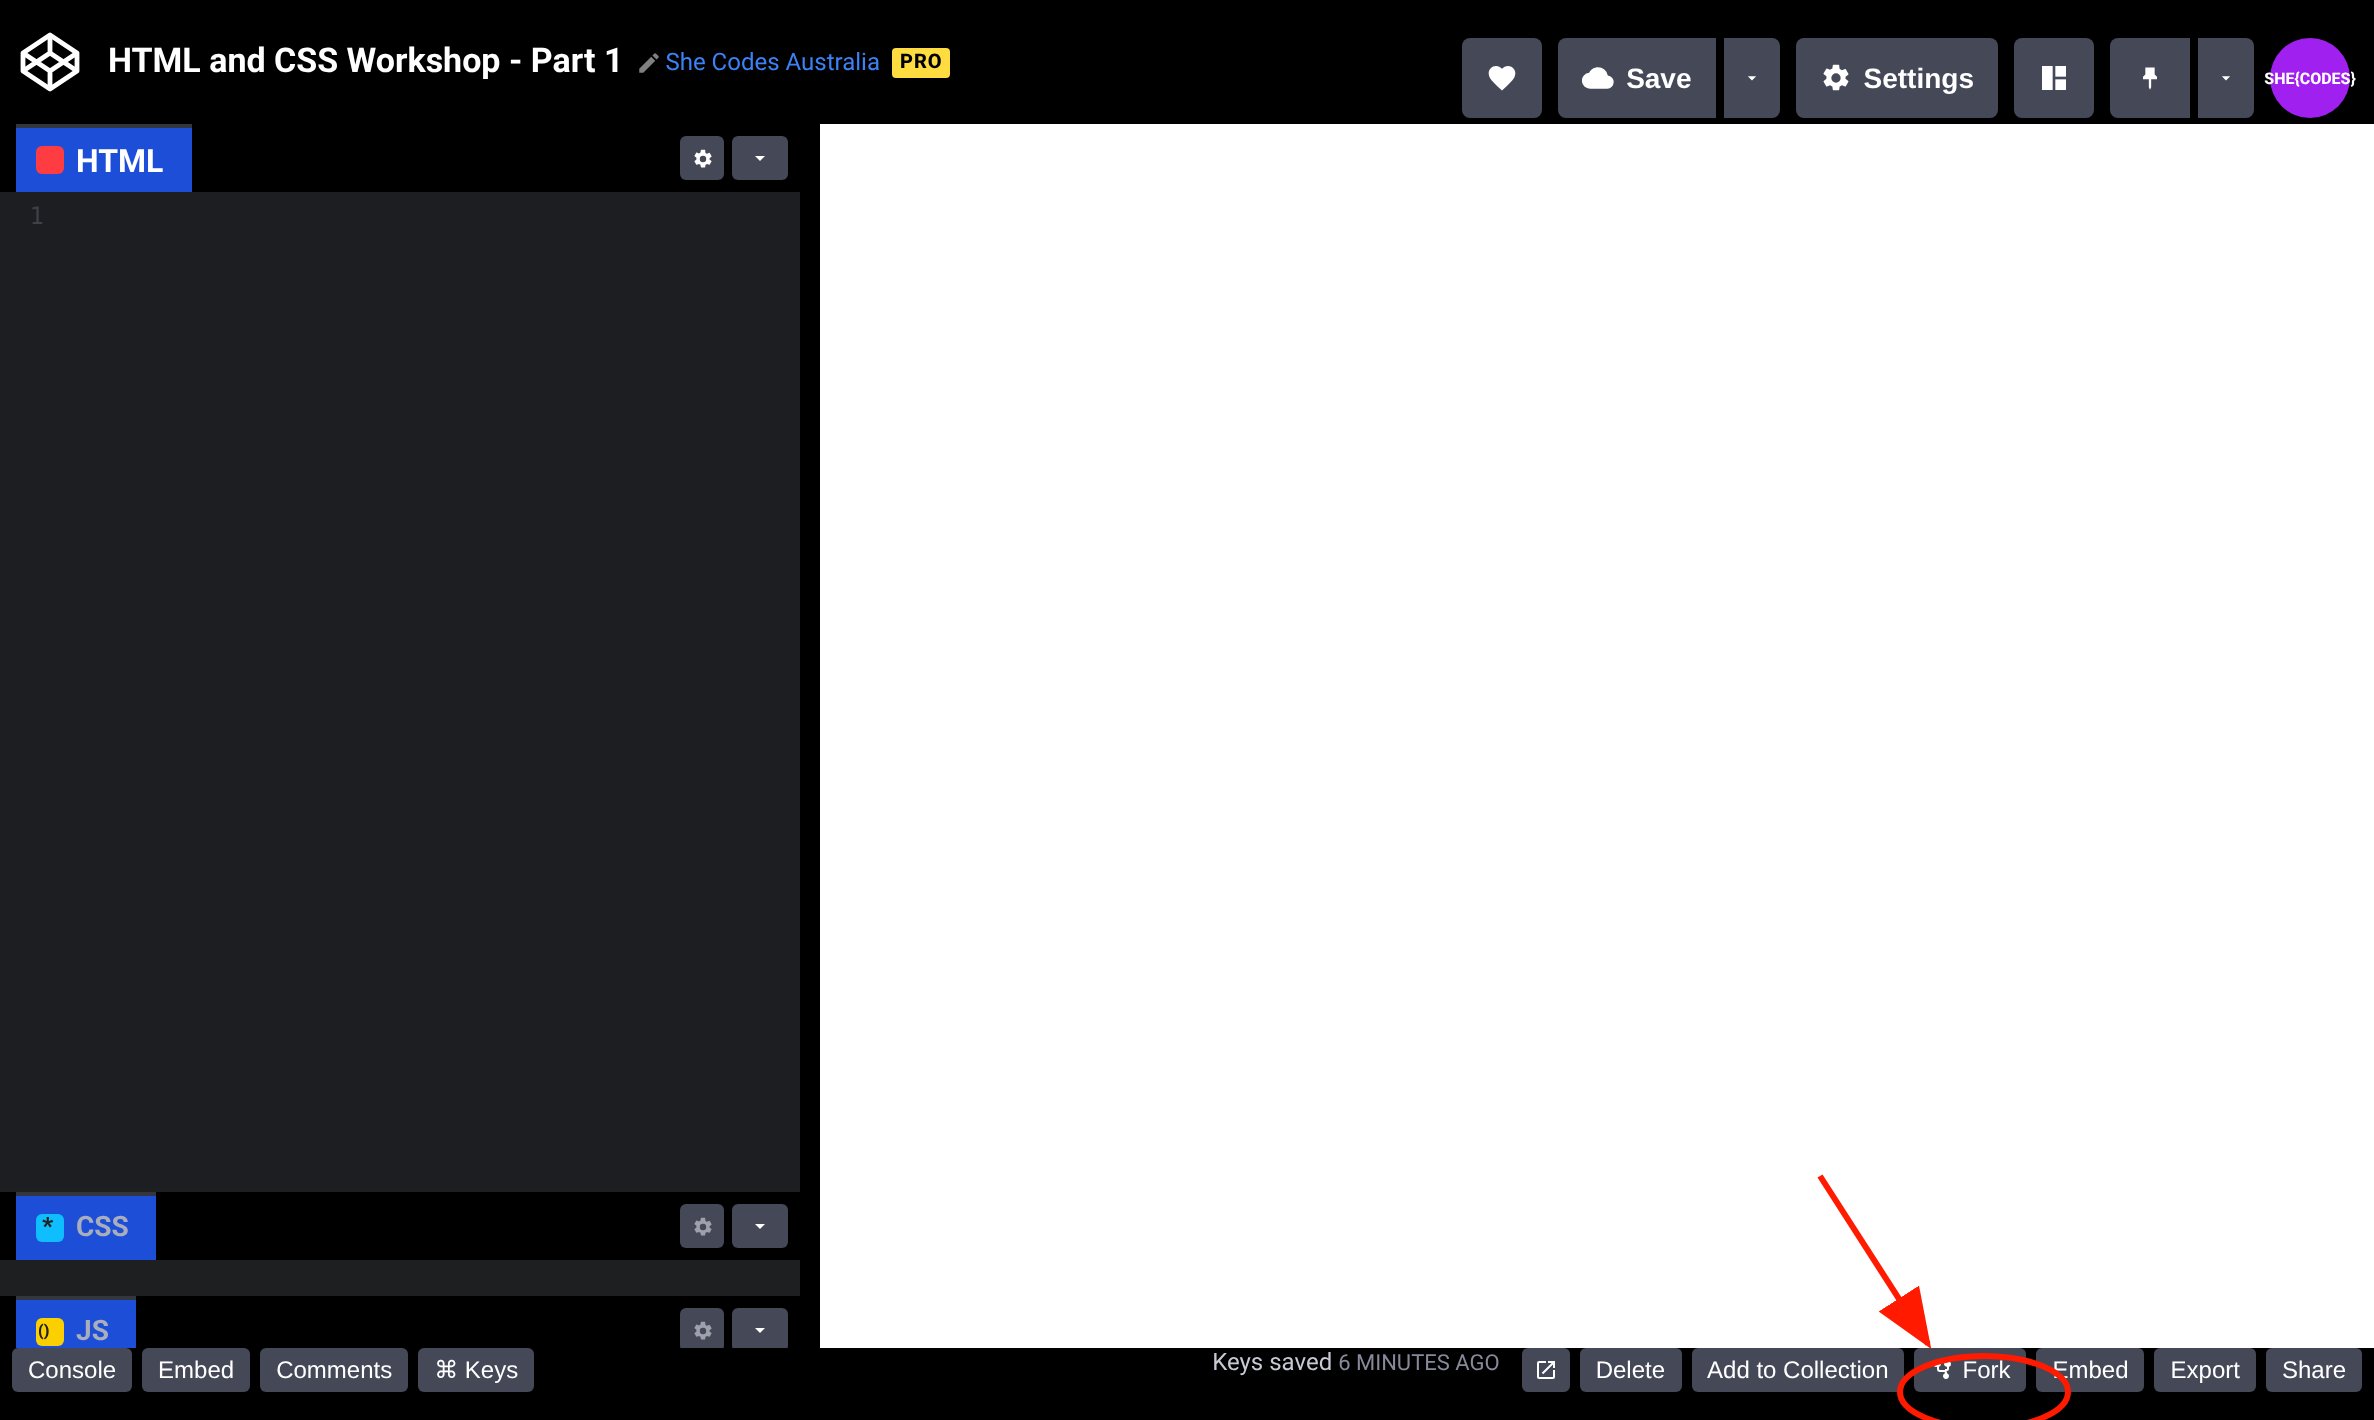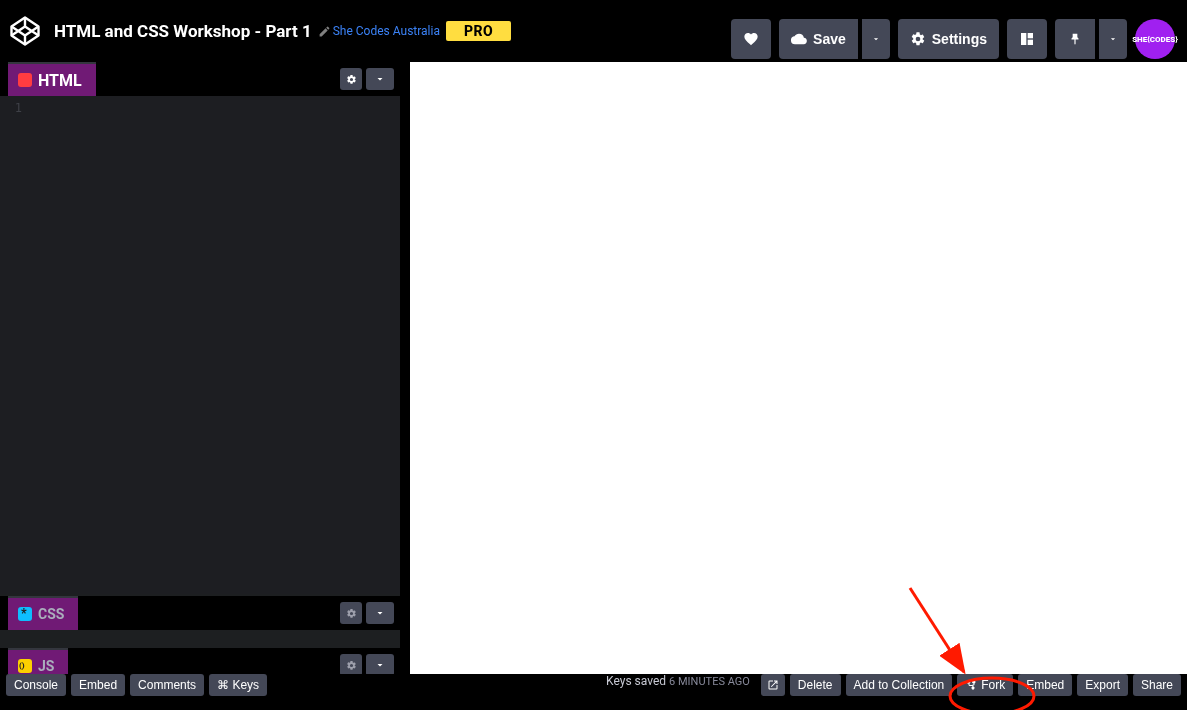--- a/index.html
+++ b/index.html
@@ -30,23 +30,23 @@
   justify-content: center;
 }
 .title-area { flex: 1; display:flex; flex-direction:row; gap:2px; }
 .pen-title { font-size: 17px; font-weight: 700; display: flex; align-items: center; gap:6px; }
 .edit-icon { opacity: 0.5; font-size: 13px; cursor: pointer; }
 .subtitle-row { display:flex; align-items:center; gap:6px; }
 .subtitle { font-size: 12px; color: #3b82f6; }
 .pro-badge {
   background: #ffdd40;
   color: #000;
-  font-size: 14px;
+  font-size: 10px;
   font-weight: 800;
-  padding: 2px 18px;
+  padding: 2px 4px;
   border-radius: 2px;
   letter-spacing: 0.5px;
 }
 .header-actions { display:flex; gap:8px; align-items:center;margin-top:16px; }
 .hbtn {
   background: #444857;
   border: none;
   color: #fff;
   height: 40px;
   border-radius: 4px;
@@ -83,21 +83,21 @@
 }
 .panel-header {
   height: 34px;
   background: #000;
   display:flex;
   align-items:center;
   padding-left:8px;
   position:relative;
 }
 .panel-tab {
-  background: #701a75;
+  background: #1d4ed8;
   height: 34px;
   display:flex;
   align-items:center;
   gap:6px;
   padding: 0 14px 0 10px;
   font-weight:700;
   font-size:14px;
   color:#aaaebc;
   border-top:2px solid #34363e;
 }

